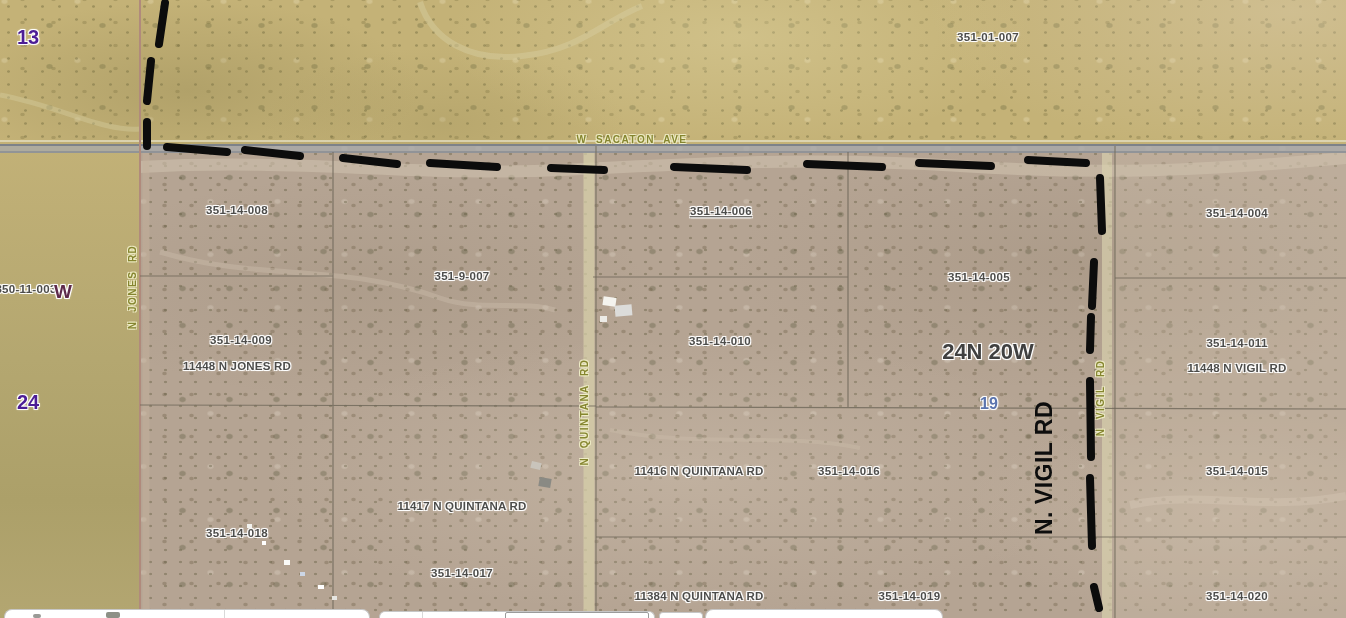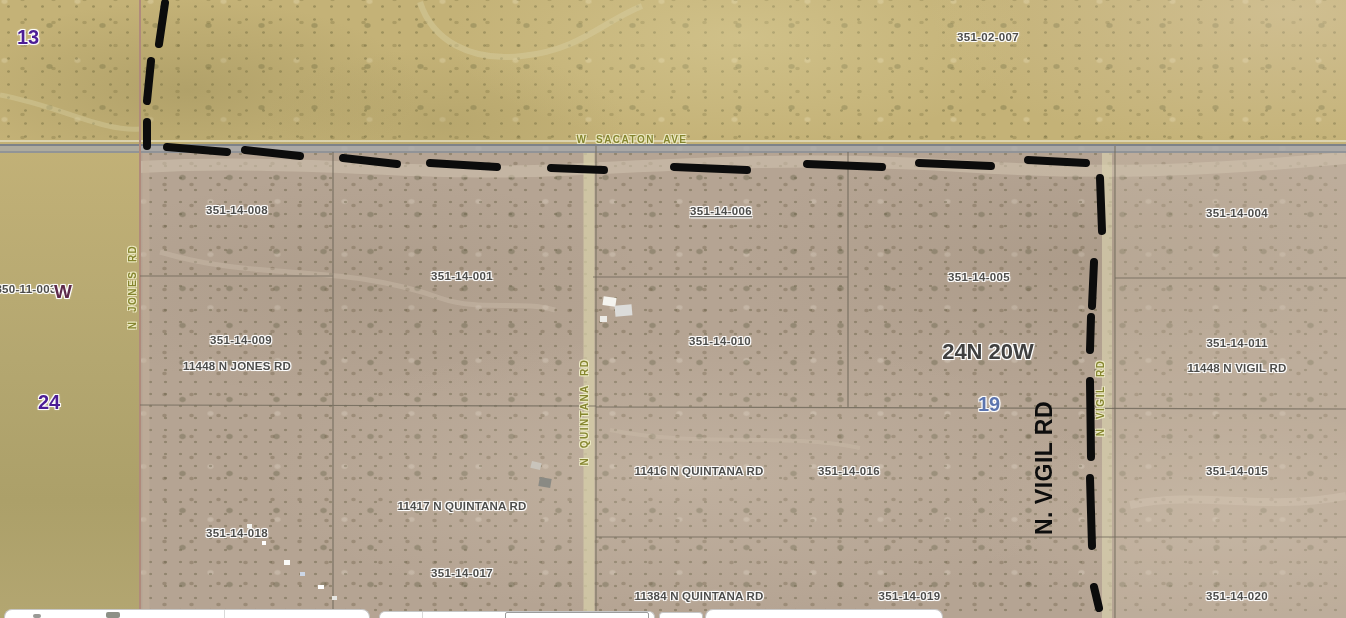--- a/index.html
+++ b/index.html
@@ -59,21 +59,21 @@
   svg.overlay{position:absolute;left:0;top:0;pointer-events:none;}
   
   .lbl{position:absolute;transform:translate(-50%,-50%);white-space:pre;
        font-weight:bold;line-height:1;z-index:30;
        text-shadow:-1px -1px 0 rgba(255,255,255,.92),1px -1px 0 rgba(255,255,255,.92),
                    -1px 1px 0 rgba(255,255,255,.92),1px 1px 0 rgba(255,255,255,.92),
                    0 0 3px rgba(255,255,255,.9);}
   .parcel  {font-size:11.5px;color:#4c4c4a;letter-spacing:.3px;}
   .address {font-size:11.5px;color:#4c4c4a;letter-spacing:.2px;}
   .section {font-size:20px;color:#4c1d95;}
-  .section-sm{font-size:20px;color:#5b74ae;}
+  .section-sm{font-size:16px;color:#5b74ae;}
   .township{font-size:22px;color:#404040;}
   .township-sm{font-size:19px;color:#5e2a4a;}
   .roadlbl {font-size:10px;color:#85852f;letter-spacing:1.5px;
        text-shadow:-1px -1px 0 rgba(240,238,200,.85),1px -1px 0 rgba(240,238,200,.85),
                    -1px 1px 0 rgba(240,238,200,.85),1px 1px 0 rgba(240,238,200,.85);}
   .rot{transform:translate(-50%,-50%) rotate(-90deg);}
   
   .annot{position:absolute;font-weight:bold;color:#0d0d0d;z-index:40;white-space:nowrap;}
   .annot-sacaton{left:486px;top:80px;font-size:25px;letter-spacing:-.3px;}
   .annot-vigil{left:1044px;top:468px;transform:translate(-50%,-50%) rotate(-90deg);
@@ -161,43 +161,43 @@
   <div class="bld" style="left:531px;top:462px;width:10px;height:7px;background:#c9c4bb;transform:rotate(14deg);"></div>
   <div class="bld" style="left:539px;top:478px;width:12px;height:9px;background:#8a8a84;transform:rotate(10deg);"></div>
   <div class="bld" style="left:247px;top:524px;width:5px;height:4px;background:#f2f2ee;"></div>
   <div class="bld" style="left:262px;top:541px;width:4px;height:4px;background:#ffffff;"></div>
   <div class="bld" style="left:284px;top:560px;width:6px;height:5px;background:#fbfbf8;"></div>
   <div class="bld" style="left:300px;top:572px;width:5px;height:4px;background:#ccd6e6;"></div>
   <div class="bld" style="left:318px;top:585px;width:6px;height:4px;background:#ffffff;"></div>
   <div class="bld" style="left:332px;top:596px;width:5px;height:4px;background:#e6e6e2;"></div>
 
   <div>
-      <span class="lbl parcel" style="left: 988px; top: 38px;">351-02-007</span>
+      <span class="lbl parcel" style="left: 988px; top: 38px;">351-01-007</span>
       <span class="lbl parcel" style="left: 26px; top: 290px;">350-11-003</span>
       <span class="lbl parcel" style="left: 237px; top: 211px;">351-14-008</span>
       <span class="lbl parcel" style="left: 721px; top: 212px; text-decoration: underline;">351-14-006</span>
       <span class="lbl parcel" style="left: 1237px; top: 214px;">351-14-004</span>
-      <span class="lbl parcel" style="left: 462px; top: 277px;">351-14-001</span>
+      <span class="lbl parcel" style="left: 462px; top: 277px;">351-9-007</span>
       <span class="lbl parcel" style="left: 979px; top: 278px;">351-14-005</span>
       <span class="lbl parcel" style="left: 241px; top: 341px;">351-14-009</span>
       <span class="lbl parcel" style="left: 720px; top: 342px;">351-14-010</span>
       <span class="lbl parcel" style="left: 1237px; top: 344px;">351-14-011</span>
       <span class="lbl parcel" style="left: 237px; top: 534px;">351-14-018</span>
       <span class="lbl parcel" style="left: 462px; top: 534px; margin-top: 40px;">351-14-017</span>
       <span class="lbl parcel" style="left: 849px; top: 472px;">351-14-016</span>
       <span class="lbl parcel" style="left: 1237px; top: 472px;">351-14-015</span>
       <span class="lbl parcel" style="left: 889px; top: 597px; padding-left: 41px;">351-14-019</span>
       <span class="lbl parcel" style="left: 1237px; top: 597px;">351-14-020</span>
       <span class="lbl address" style="left: 237px; top: 367px;">11448 N JONES RD</span>
       <span class="lbl address" style="left: 1237px; top: 369px;">11448 N VIGIL RD</span>
       <span class="lbl address" style="left: 462px; top: 507px;">11417 N QUINTANA RD</span>
       <span class="lbl address" style="left: 699px; top: 472px;">11416 N QUINTANA RD</span>
       <span class="lbl address" style="left: 699px; top: 597px;">11384 N QUINTANA RD</span>
       <span class="lbl section" style="left: 28px; top: 37px;">13</span>
-      <span class="lbl section" style="left: 28px; top: 402px; margin-left: 21px;">24</span>
+      <span class="lbl section" style="left: 28px; top: 402px;">24</span>
       <span class="lbl section-sm" style="left: 989px; top: 404px;">19</span>
       <span class="lbl township" style="left: 988px; top: 352px;">24N 20W</span>
       <span class="lbl township-sm" style="left: 63px; top: 291px;">W</span>
       <span class="lbl roadlbl" style="left: 632px; top: 140px;">W  SACATON  AVE</span>
       <span class="lbl roadlbl rot" style="left: 133px; top: 287px;">N  JONES  RD</span>
       <span class="lbl roadlbl rot" style="left: 585px; top: 412px;">N  QUINTANA  RD</span>
       <span class="lbl roadlbl rot" style="left: 1101px; top: 398px;">N  VIGIL  RD</span>
     </div>
 
   <div class="annot annot-vigil">N. VIGIL RD</div>

